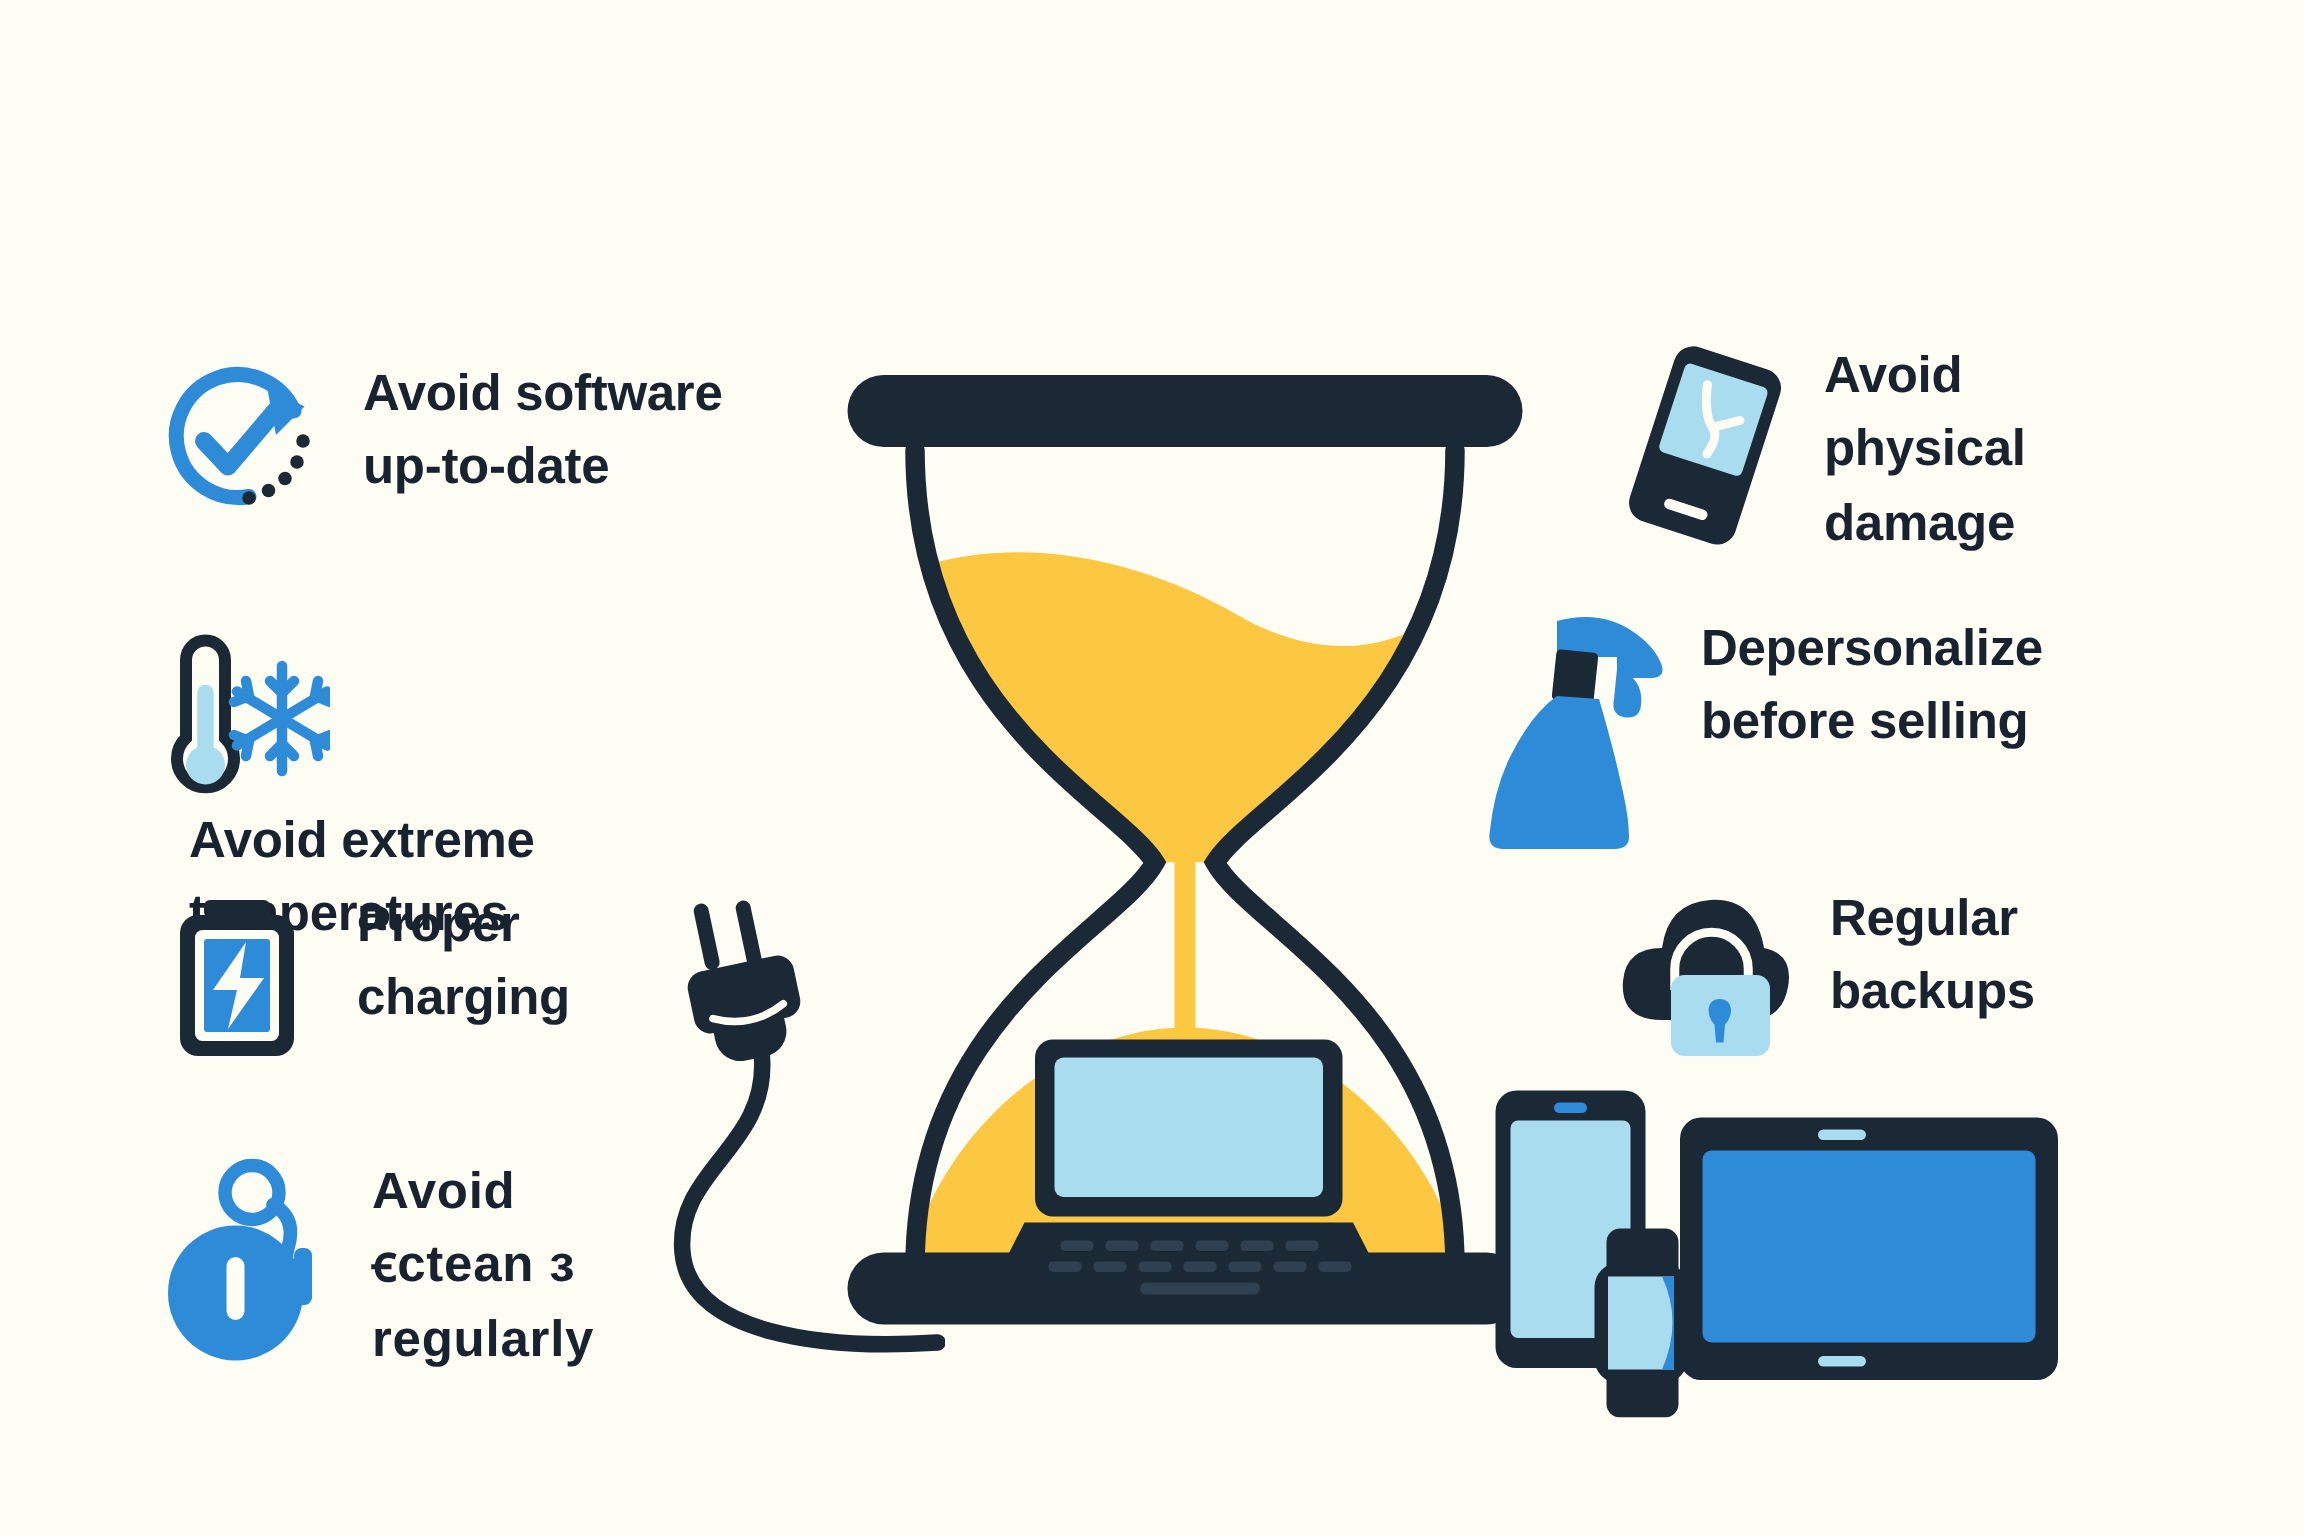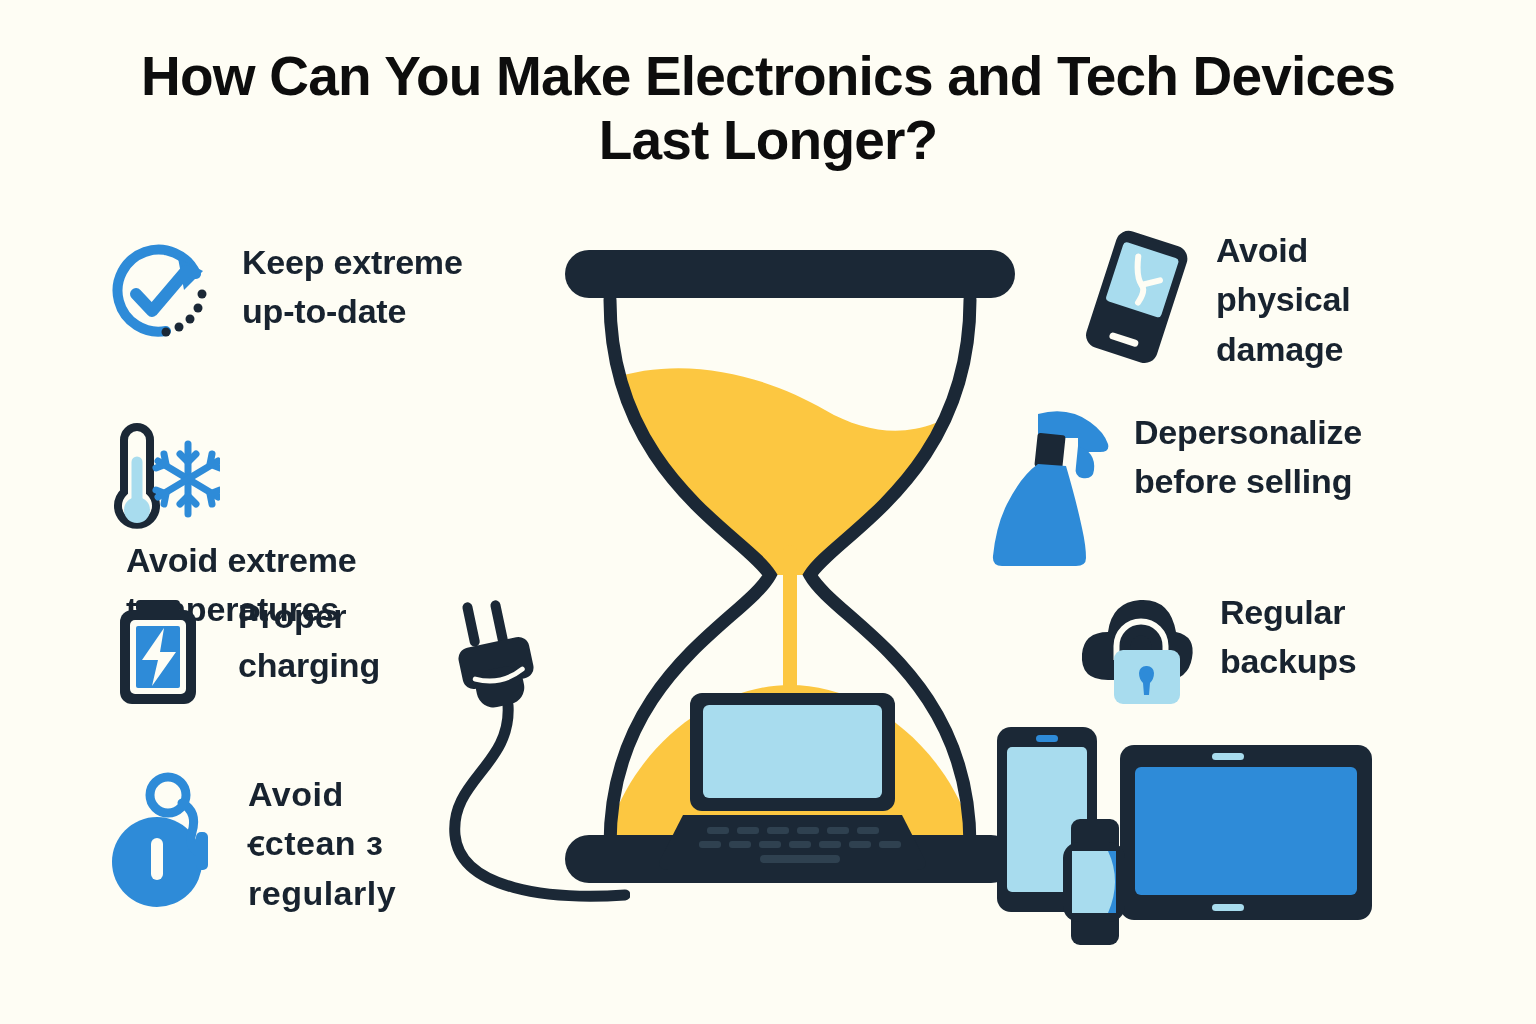--- a/index.html
+++ b/index.html
@@ -53,24 +53,20 @@
   #it-deperson   {left:986px;  top:408px;}
   #it-backups    {left:1078px; top:588px;}
 
   .svg-abs{position:absolute;}
 </style>
 </head>
 <body>
 
 <div id="stage">
 
-  <div class="title">
-    <span>How Can You Make Electronics and Tech Devices</span>
-    <span class="l2">Last Longer?</span>
-  </div>
 
   <svg class="svg-abs" style="left:555px;top:245px;" width="470" height="650" viewBox="0 0 470 650">
     <defs>
       <clipPath id="clipTopBulb">
         <path d="M55 55 C55 230 190 290 215 330 L255 330 C280 290 415 230 415 55 Z"></path>
       </clipPath>
       <clipPath id="clipBotBulb">
         <path d="M215 330 C190 375 55 430 55 600 L415 600 C415 430 280 375 255 330 Z"></path>
       </clipPath>
     </defs>
@@ -156,21 +152,21 @@
       <path d="M74 20 L99 33 L80 52 Z" fill="#2e8bd8"></path>
       <path d="M32 56 L48 73 L82 33" fill="none" stroke="#2e8bd8" stroke-width="12" stroke-linecap="round" stroke-linejoin="round"></path>
       <g fill="#1b2836">
         <circle cx="98" cy="56" r="4.5"></circle>
           <circle cx="94" cy="70" r="4.5"></circle>
         <circle cx="86" cy="81" r="4.5"></circle>
           <circle cx="75" cy="89" r="4.5"></circle>
         <circle cx="62" cy="94" r="4.5"></circle>
       </g>
     </svg>
-    <div class="lbl">Keep extreme
+    <div class="lbl">Avoid software
 up-to-date</div>
   </div>
 
   <div class="item left" id="it-temps">
     <svg class="ico" width="116" height="118" viewBox="0 0 116 118">
       <g>
         <path d="M20 22 a13 13 0 0 1 26 0 v52 a19 19 0 1 1 -26 0 z" fill="#fefdf4" stroke="#1b2836" stroke-width="8"></path>
         <path d="M33 44 v46" stroke="#a8dcee" stroke-width="11" stroke-linecap="round"></path>
         <circle cx="33" cy="92" r="13" fill="#a8dcee"></circle>
       </g>

